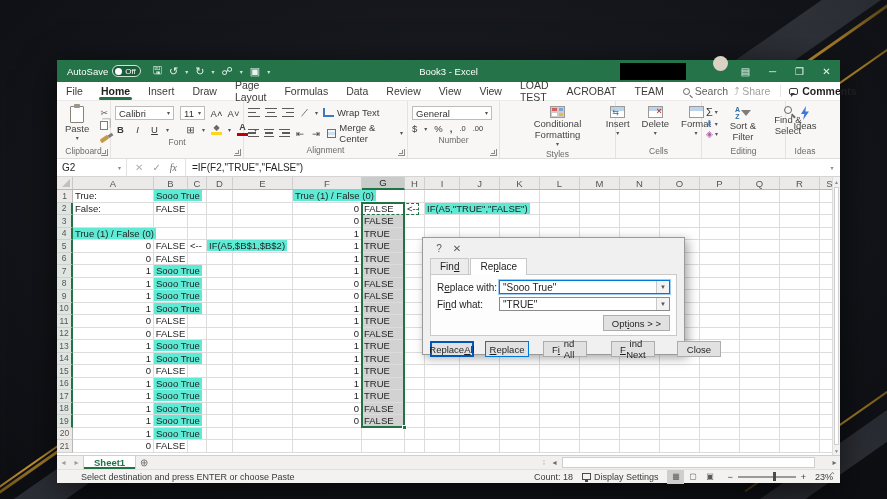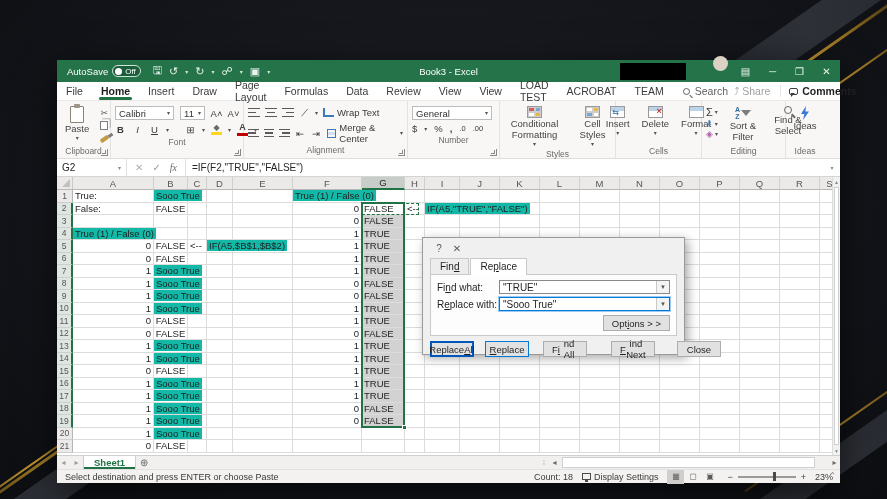--- a/index.html
+++ b/index.html
@@ -163,21 +163,21 @@
   .colhdr { flex:none; background:#eceae9; border-right:1px solid #cfcfcf; border-bottom:1px solid #b7b7b7;
     font-size:9.5px; color:#555; display:flex; align-items:center; justify-content:center; }
   .colhdr.selhdr { background:#c9cdca; border-bottom:2px solid #217346; color:#222; }
   .grow { display:flex; height:12.5px; }
   .rowhdr { width:16px; flex:none; background:#eceae9; border-right:1px solid #b7b7b7; border-bottom:1px solid #cfcfcf;
     font-size:8.5px; color:#555; display:flex; align-items:center; justify-content:center; }
   .rowhdr.selrow { background:#dfe6e1; border-right:2px solid #217346; }
   .cell { flex:none; border-right:1px solid #dcdcdc; border-bottom:1px solid #dcdcdc;
     display:flex; align-items:center; font-size:9.5px; color:#1f1f1f; position:relative; }
   .cell span { padding:0 2px; white-space:nowrap; position:relative; z-index:1; }
-  .cell span.ovf { background:#14b8a6; }
+  .cell span.ovf { background:#5eead4; }
   .cell.a-r { justify-content:flex-end; } .cell.a-c { justify-content:center; }
   .cell.selfill { background:#d2d2d2; }
   .sel-outline { position:absolute; border:2px solid #217346; pointer-events:none; z-index:2; }
   .ants { position:absolute; border:1.5px dashed #217346; background:transparent; pointer-events:none; z-index:3; }
   .fillhandle { position:absolute; width:5px; height:5px; background:#217346; border:1px solid #fff; z-index:3; }
   .vscroll { position:absolute; right:0; top:0; bottom:0; width:8px; background:#f1f1f1;
     border-left:1px solid #dcdcdc; display:flex; flex-direction:column; z-index:4; }
   .vs-btn { height:9px; color:#8a8a8a; font-size:5px; display:flex; align-items:center; justify-content:center; }
   .vs-thumb { margin:1px 1px; flex:1; background:#fff; border:1px solid #cfcfcf; }
 
@@ -218,21 +218,21 @@
   .addsheet { width:16px; display:flex; align-items:center; justify-content:center; color:#6a6a6a; font-size:10px; }
   .hscroll { margin-left:auto; display:flex; align-items:center; width:300px; }
   .splitdots { color:#9a9a9a; font-size:7px; padding:0 3px; letter-spacing:1px; }
   .hs-btn { width:11px; text-align:center; color:#6a6a6a; font-size:8px; }
   .hs-track { flex:1; height:100%; background:#f1f0ef; position:relative; }
   .hs-thumb { position:absolute; left:2px; right:14px; top:1px; bottom:1px; background:#fff; border:1px solid #cfcfcf; }
 
   
   .statusbar { height:14px; background:#f3f2f1; border-top:1px solid #e1e1e1; display:flex;
     align-items:center; font-size:9px; color:#3b3b3b; flex:none; }
-  .sb-left { padding-left:8px; }
+  .sb-left { padding-left:24px; }
   .sb-right { margin-left:auto; display:flex; align-items:center; gap:9px; padding-right:7px; }
   .monitor { width:9px; height:7px; border:1.2px solid #4a4a4a; position:relative; }
   .monitor::after { content:""; position:absolute; left:2px; bottom:-3px; width:3px; height:2px; background:#4a4a4a; }
   .views { display:flex; height:14px; }
   .viewbtn { width:17px; display:flex; align-items:center; justify-content:center; color:#5a5a5a; font-size:8px; }
   .viewbtn.active { background:#cfcecd; }
   .zoomctl { display:flex; align-items:center; gap:5px; }
   .ztrack { width:58px; height:2px; background:#9a9a9a; position:relative; }
   .zthumb { position:absolute; left:60%; top:-4px; width:3px; height:9px; background:#4a4a4a; }
   .dsitem { display:flex; align-items:center; gap:3px; }
@@ -451,30 +451,20 @@
       <div class="rgroup" style="width:116px">
         <div class="rgroup-body" style="justify-content:center">
           <div class="bigbtn">
             <span class="styles-ic">
                 <span class="cf1"></span>
                 <span class="cf2"></span>
                 <span class="cf3"></span>
                 <span class="cf4"></span>
               </span>
             <span class="lbl" style="width:58px">Conditional Formatting</span>
-            <span class="caret-s">▾</span>
-          </div>
-          <div class="bigbtn">
-            <span class="styles-ic">
-                <span class="ft2"></span>
-                <span class="cf4"></span>
-                <span class="cf2"></span>
-                <span class="ft2"></span>
-              </span>
-            <span class="lbl" style="width:34px">Cell Styles</span>
             <span class="caret-s">▾</span>
           </div>
         </div>
         <div class="rgroup-label">Styles</div>
       </div>
 
       <div class="rgroup" style="width:86px">
         <div class="rgroup-body" style="justify-content:center">
           <div class="bigbtn">
             <span class="cellbtn-ic ins"></span>
@@ -1209,30 +1199,30 @@
         <div class="dlg-title">
           <span class="dlg-hb">?</span>
           <span class="dlg-hb">✕</span>
         </div>
         <div class="dlg-tabs" id="dlg-tabs">
             <div class="dtab">Fin<u>d</u></div>
             <div class="dtab active">Re<u>p</u>lace</div>
           </div>
         <div class="dlg-panel">
           <div class="frow">
+            <label>R<u>e</u>place with:</label>
+            <div class="combo focus">
+              <span class="val">"Sooo True"</span>
+              <span class="cbtn">▼</span>
+            </div>
+          </div>
+          <div class="frow">
             <label>Fi<u>n</u>d what:</label>
             <div class="combo">
               <span class="val">"TRUE"</span>
-              <span class="cbtn">▼</span>
-            </div>
-          </div>
-          <div class="frow">
-            <label>R<u>e</u>place with:</label>
-            <div class="combo focus">
-              <span class="val">"Sooo True"</span>
               <span class="cbtn">▼</span>
             </div>
           </div>
           <div class="optrow">
             <button class="dbtn">Opt<u>i</u>ons &gt; &gt;</button>
           </div>
         </div>
         <div class="dlg-btns" id="dlg-btns">
             <button class="dbtn focus" style="margin-left: 0px;">Replace <u>A</u>ll</button>
             <button class="dbtn default" style="margin-left: 11px;"><u>R</u>eplace</button>

